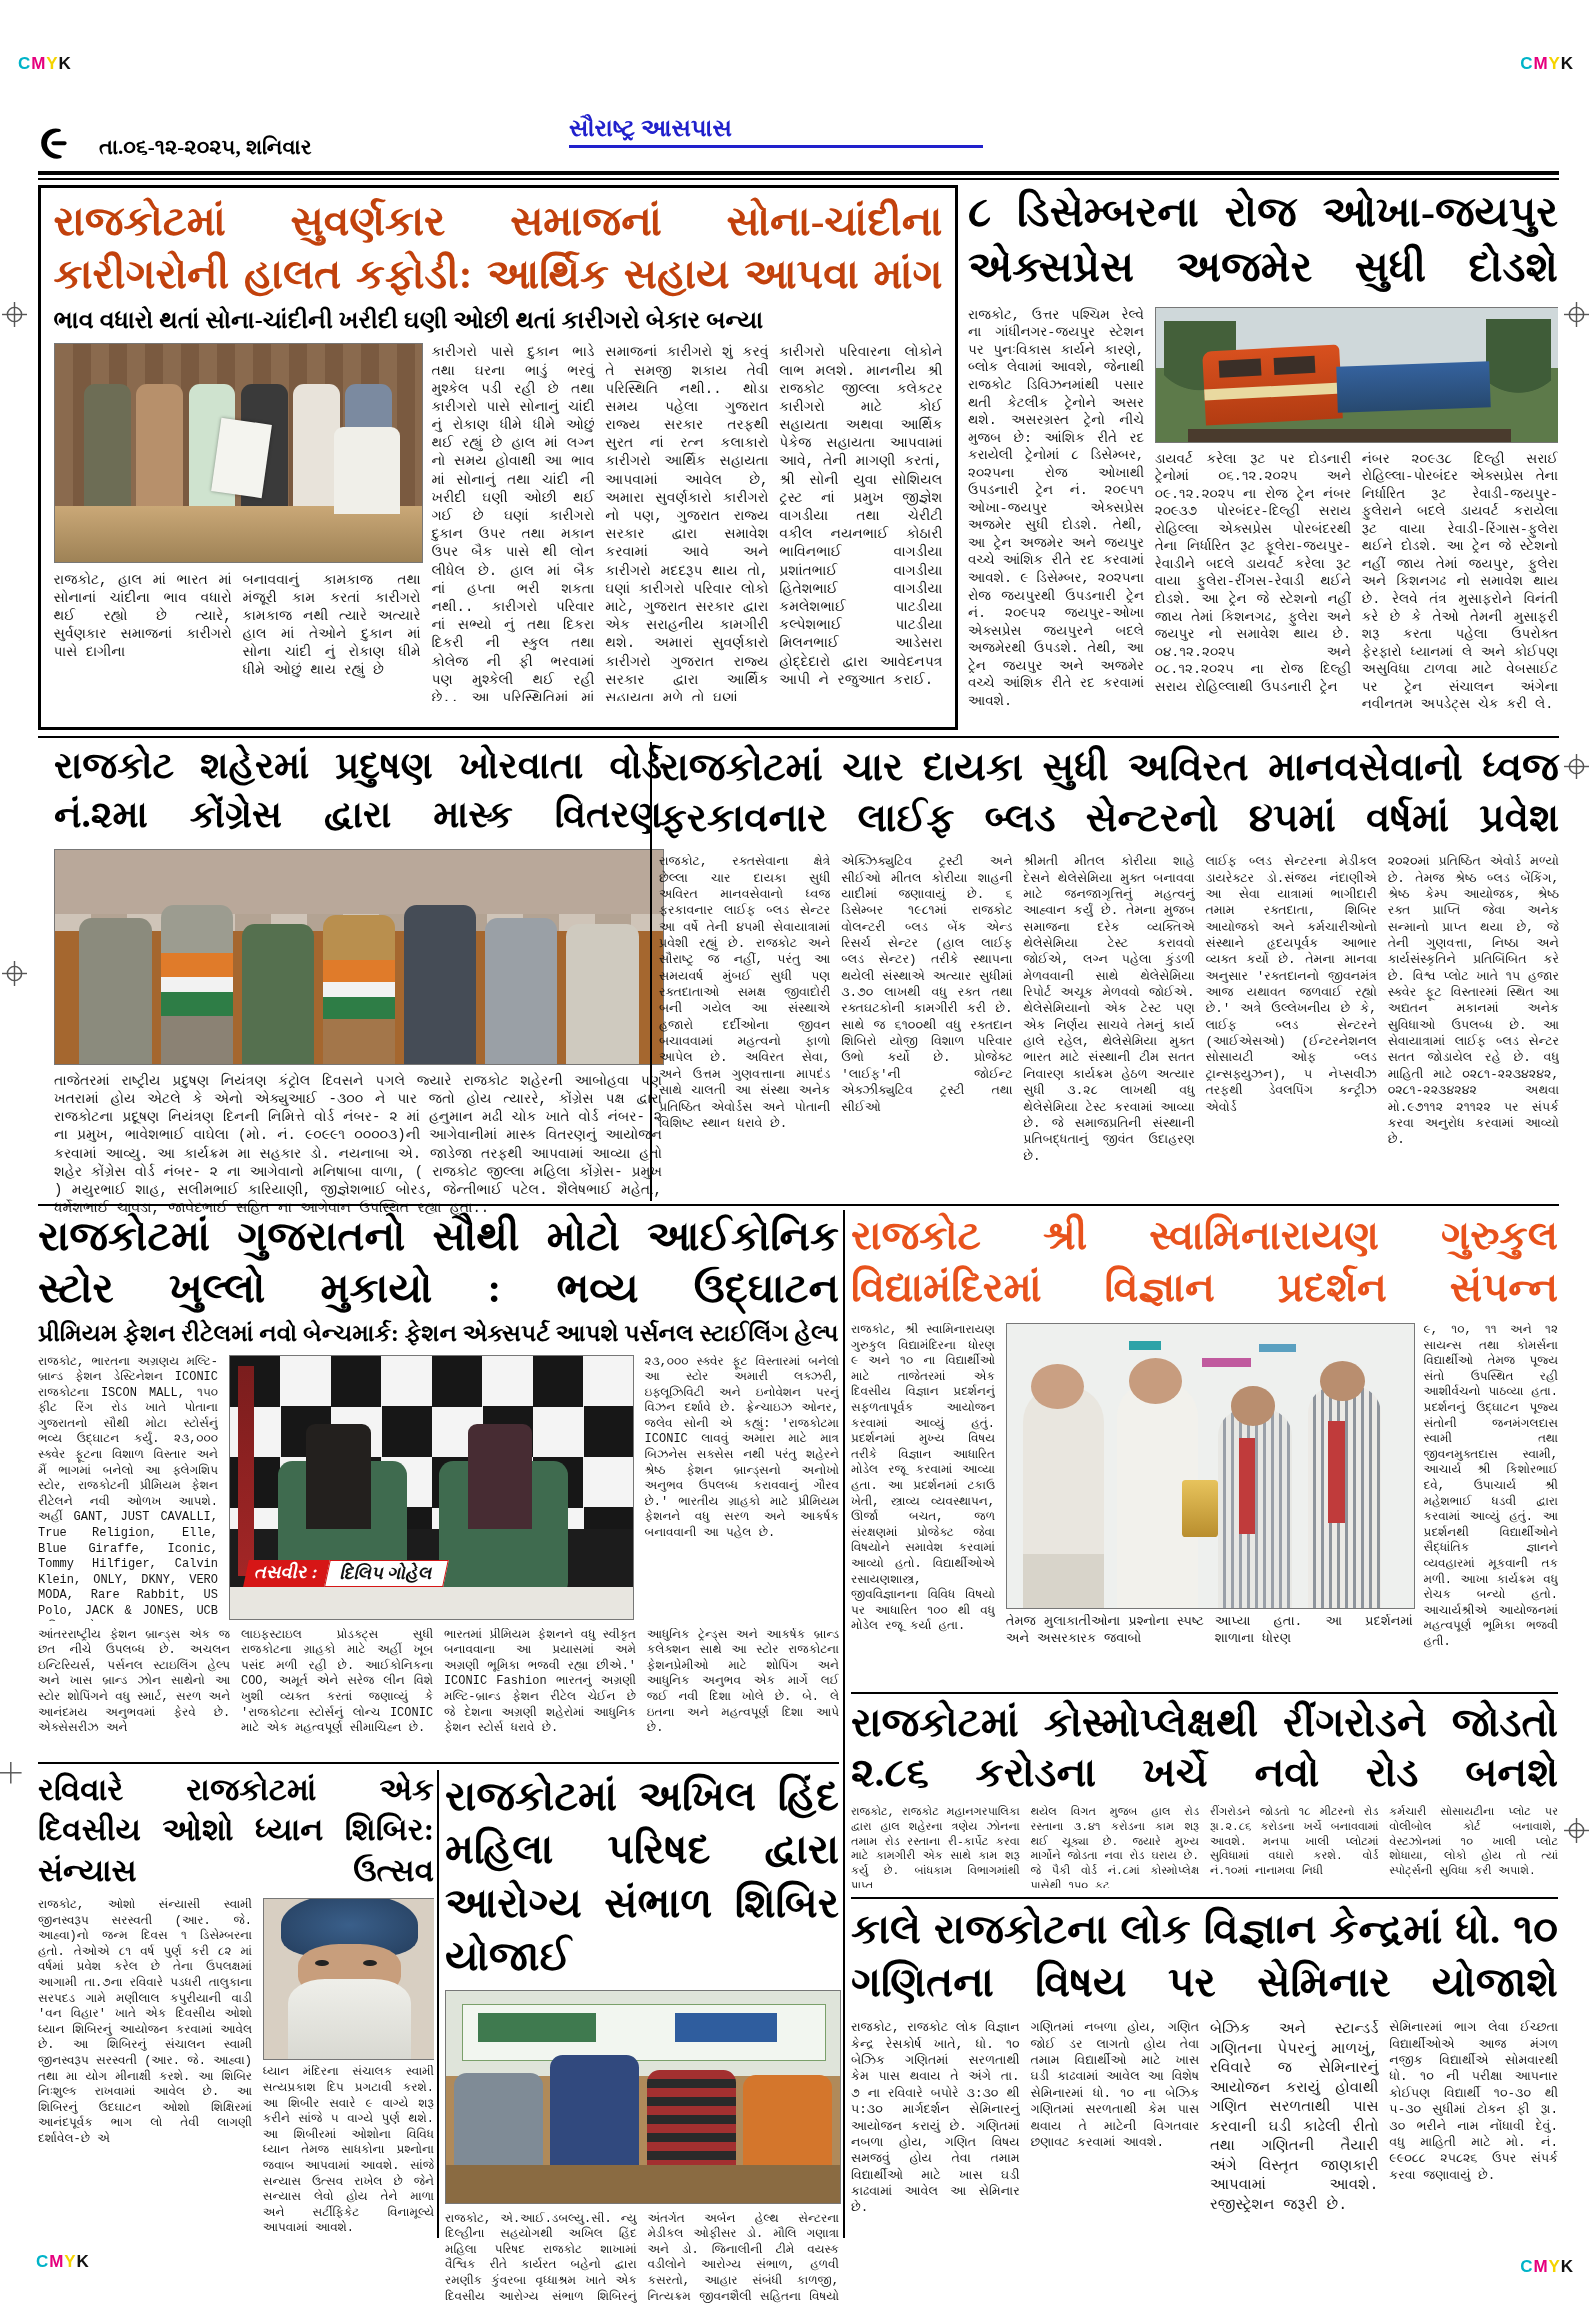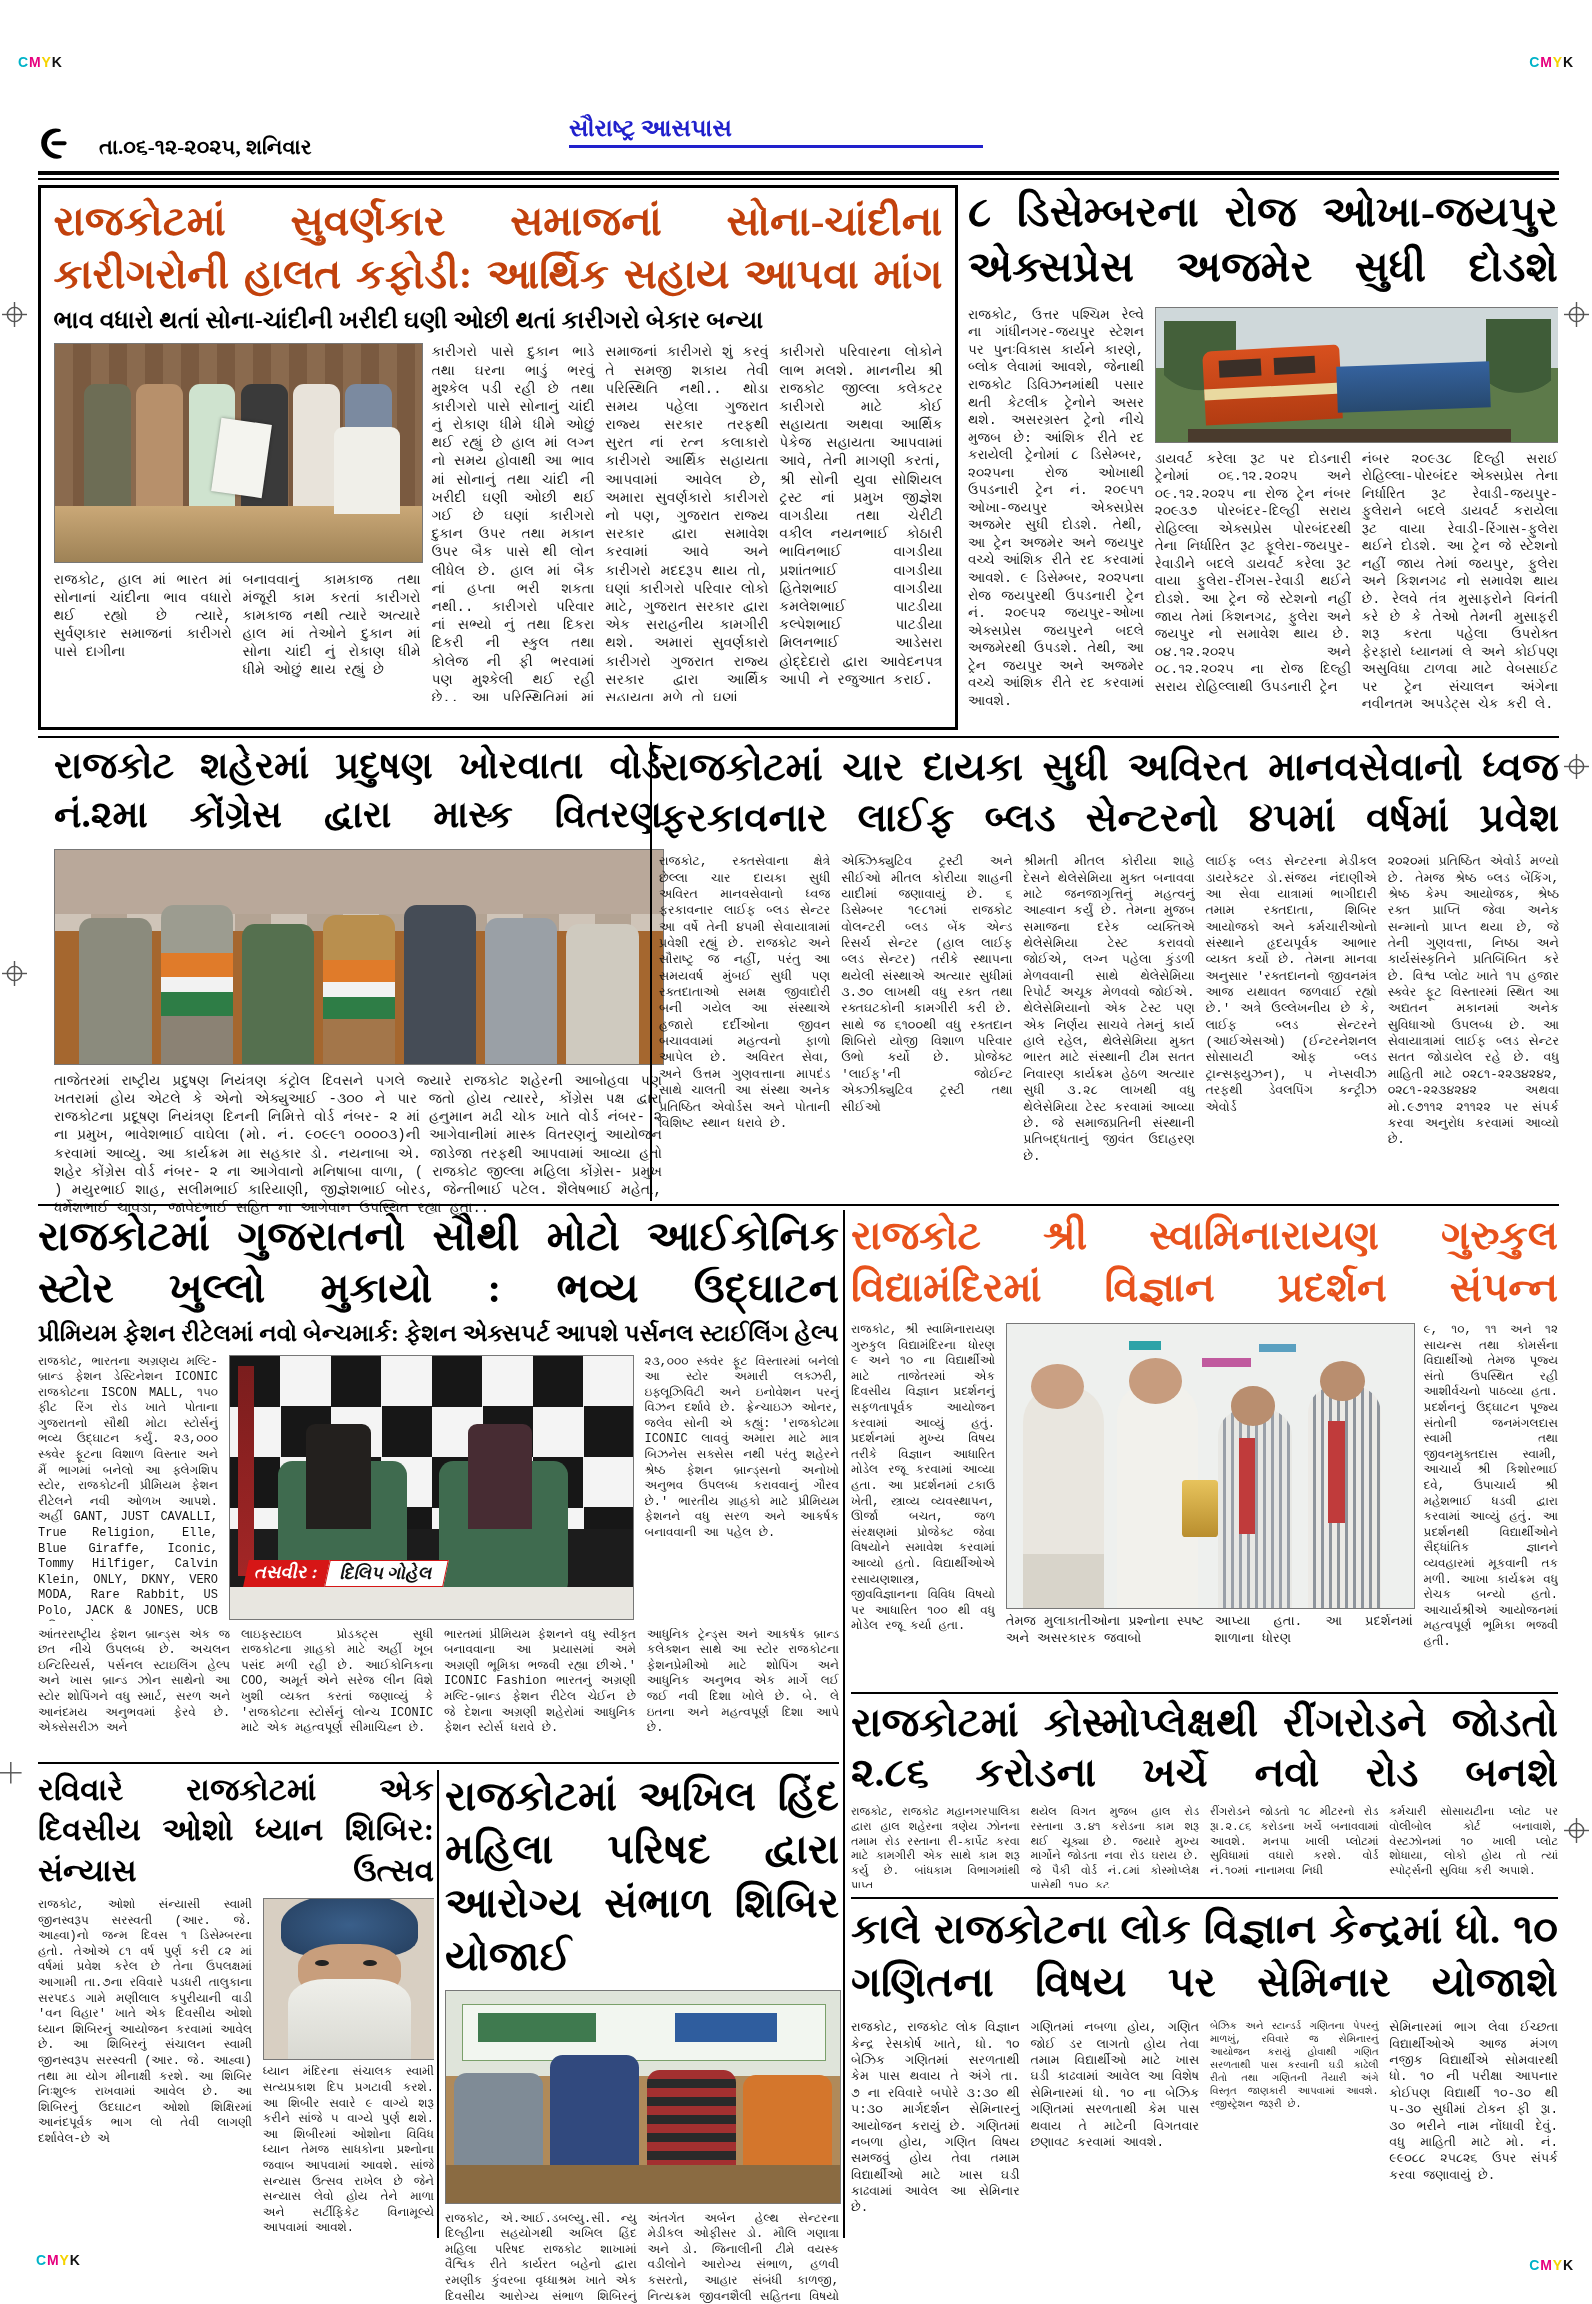--- a/index.html
+++ b/index.html
@@ -8,21 +8,21 @@
         font-family:"Liberation Serif",serif;color:#111;}
   .abs{position:absolute;}
   .rule{position:absolute;background:#000;}
   .hl{font-family:"Liberation Serif",serif;font-weight:700;color:#000;}
   .jt{text-align:justify;text-align-last:justify;}
   .bt{font-family:Liberation Mono, monospace;text-align:justify;overflow:hidden;line-height:1.3;color:#151515;}
   .colrow{display:flex;gap:10.8px;}
   .col{flex:1;overflow:hidden;}
   .photo{position:relative;overflow:hidden;background:#b9b4aa;border:0.9px solid #777;}
   .fig{position:absolute;}
-  .cmyk{font-family:"Liberation Sans",sans-serif;font-weight:700;font-size:14px;letter-spacing:0.9px;}
+  .cmyk{font-family:"Liberation Sans",sans-serif;font-weight:700;font-size:17px;letter-spacing:0.9px;}
   .cmyk span{display:inline-block;}
   .c-c{color:#00b3c8;} .c-m{color:#e6007e;} .c-y{color:#f5d300;} .c-k{color:#111;}
   .regmark svg{stroke:#555;stroke-width:1.6;fill:none;}
   .masthead{font-weight:700;border-bottom:3.6px solid #2121cc;padding-bottom:2.7px;}
   .capbox{position:absolute;display:flex;font-size:18px;font-weight:700;}
   .capbox .lab{background:#d61616;color:#fff;padding:1.8px 9px;transform:skewX(-12deg);}
   .capbox .nam{background:#fff;color:#111;padding:1.8px 12.6px;border:1.8px solid #d61616;transform:skewX(-12deg);}
 </style>
 </head>
 <body>
@@ -229,21 +229,21 @@
     </div>
   </div>
 
   <div class="rule" style="left:851px;top:1897px;width:707px;height:1.8px;"></div>
 
   <div class="abs" style="left:851px;top:1903px;width:707px;height:391px;">
     <div class="hl jt" style="font-size:41px;line-height:1.3;">કાલે રાજકોટના લોક વિજ્ઞાન કેન્દ્રમાં ધો. ૧૦ ગણિતના વિષય પર સેમિનાર યોજાશે</div>
     <div class="colrow" style="margin-top:10.8px;height:252px;">
       <div class="col bt" style="font-size:12.6px;">રાજકોટ, રાજકોટ લોક વિજ્ઞાન કેન્દ્ર રેસકોર્ષ ખાતે, ધો. ૧૦ બેઝિક ગણિતમાં સરળતાથી કેમ પાસ થવાય તે અંગે તા. ૭ ના રવિવારે બપોરે ૩:૩૦ થી ૫:૩૦ માર્ગદર્શન સેમિનારનું આયોજન કરાયું છે. ગણિતમાં નબળા હોય, ગણિત વિષય સમજવું હોય તેવા તમામ વિદ્યાર્થીઓ માટે ખાસ ઘડી કાઢવામાં આવેલ આ સેમિનાર છે.</div>
       <div class="col bt" style="font-size:12.6px;">ગણિતમાં નબળા હોય, ગણિત જોઈ ડર લાગતો હોય તેવા તમામ વિદ્યાર્થીઓ માટે ખાસ ઘડી કાઢવામાં આવેલ આ વિશેષ સેમિનારમાં ધો. ૧૦ ના બેઝિક ગણિતમાં સરળતાથી કેમ પાસ થવાય તે માટેની વિગતવાર છણાવટ કરવામાં આવશે.</div>
-      <div class="col bt" style="font-size:10px;">બેઝિક અને સ્ટાન્ડર્ડ ગણિતના પેપરનું માળખું, રવિવારે જ સેમિનારનું આયોજન કરાયું હોવાથી ગણિત સરળતાથી પાસ કરવાની ઘડી કાઢેલી રીતો તથા ગણિતની તૈયારી અંગે વિસ્તૃત જાણકારી આપવામાં આવશે. રજીસ્ટ્રેશન જરૂરી છે.</div>
+      <div class="col bt" style="font-size:15px;">બેઝિક અને સ્ટાન્ડર્ડ ગણિતના પેપરનું માળખું, રવિવારે જ સેમિનારનું આયોજન કરાયું હોવાથી ગણિત સરળતાથી પાસ કરવાની ઘડી કાઢેલી રીતો તથા ગણિતની તૈયારી અંગે વિસ્તૃત જાણકારી આપવામાં આવશે. રજીસ્ટ્રેશન જરૂરી છે.</div>
       <div class="col bt" style="font-size:12.6px;">સેમિનારમાં ભાગ લેવા ઈચ્છતા વિદ્યાર્થીઓએ આજ મંગળ નજીક વિદ્યાર્થીએ સોમવારથી ધો. ૧૦ ની ૫રીક્ષા આપનાર કોઈપણ વિદ્યાર્થી ૧૦-૩૦ થી ૫-૩૦ સુધીમાં ટોકન ફી રૂા. ૩૦ ભરીને નામ નોંધાવી દેવું. વધુ માહિતી માટે મો. નં. ૯૯૦૮૮ ૨૫૮૨૬ ઉપર સંપર્ક કરવા જણાવાયું છે.</div>
     </div>
   </div>
 
   <div class="rule" style="left:38px;top:1762px;width:801px;height:1.8px;"></div>
 
   <div class="abs" style="left:38px;top:1770px;width:396px;height:468px;">
     <div class="hl jt" style="font-size:31px;line-height:1.3;">રવિવારે રાજકોટમાં એક દિવસીય ઓશો ધ્યાન શિબિર: સંન્યાસ ઉત્સવ</div>
     <div class="colrow" style="margin-top:7.2px;height:367px;">
       <div class="col bt" style="flex:none;width:214px;font-size:12px;">રાજકોટ, ઓશો સંન્યાસી સ્વામી જીનસ્વરૂપ સરસ્વતી (આર. જે. આહ્વા)નો જન્મ દિવસ ૧ ડિસેમ્બરના હતો. તેઓએ ૮૧ વર્ષ પુર્ણ કરી ૮૨ માં વર્ષમાં પ્રવેશ કરેલ છે તેના ઉપલક્ષમાં આગામી તા.૭ના રવિવારે પડધરી તાલુકાના સરપદડ ગામે મણીલાલ કપુરીયાની વાડી 'વન વિહાર' ખાતે એક દિવસીય ઓશો ધ્યાન શિબિરનું આયોજન કરવામાં આવેલ છે. આ શિબિરનું સંચાલન સ્વામી જીનસ્વરૂપ સરસ્વતી (આર. જે. આહ્વા) તથા મા યોગ મીનાક્ષી કરશે. આ શિબિર નિઃશુલ્ક રાખવામાં આવેલ છે. આ શિબિરનું ઉદઘાટન ઓશો શિક્ષિરમાં આનંદપૂર્વક ભાગ લો તેવી લાગણી દર્શાવેલ-છે એ</div>

